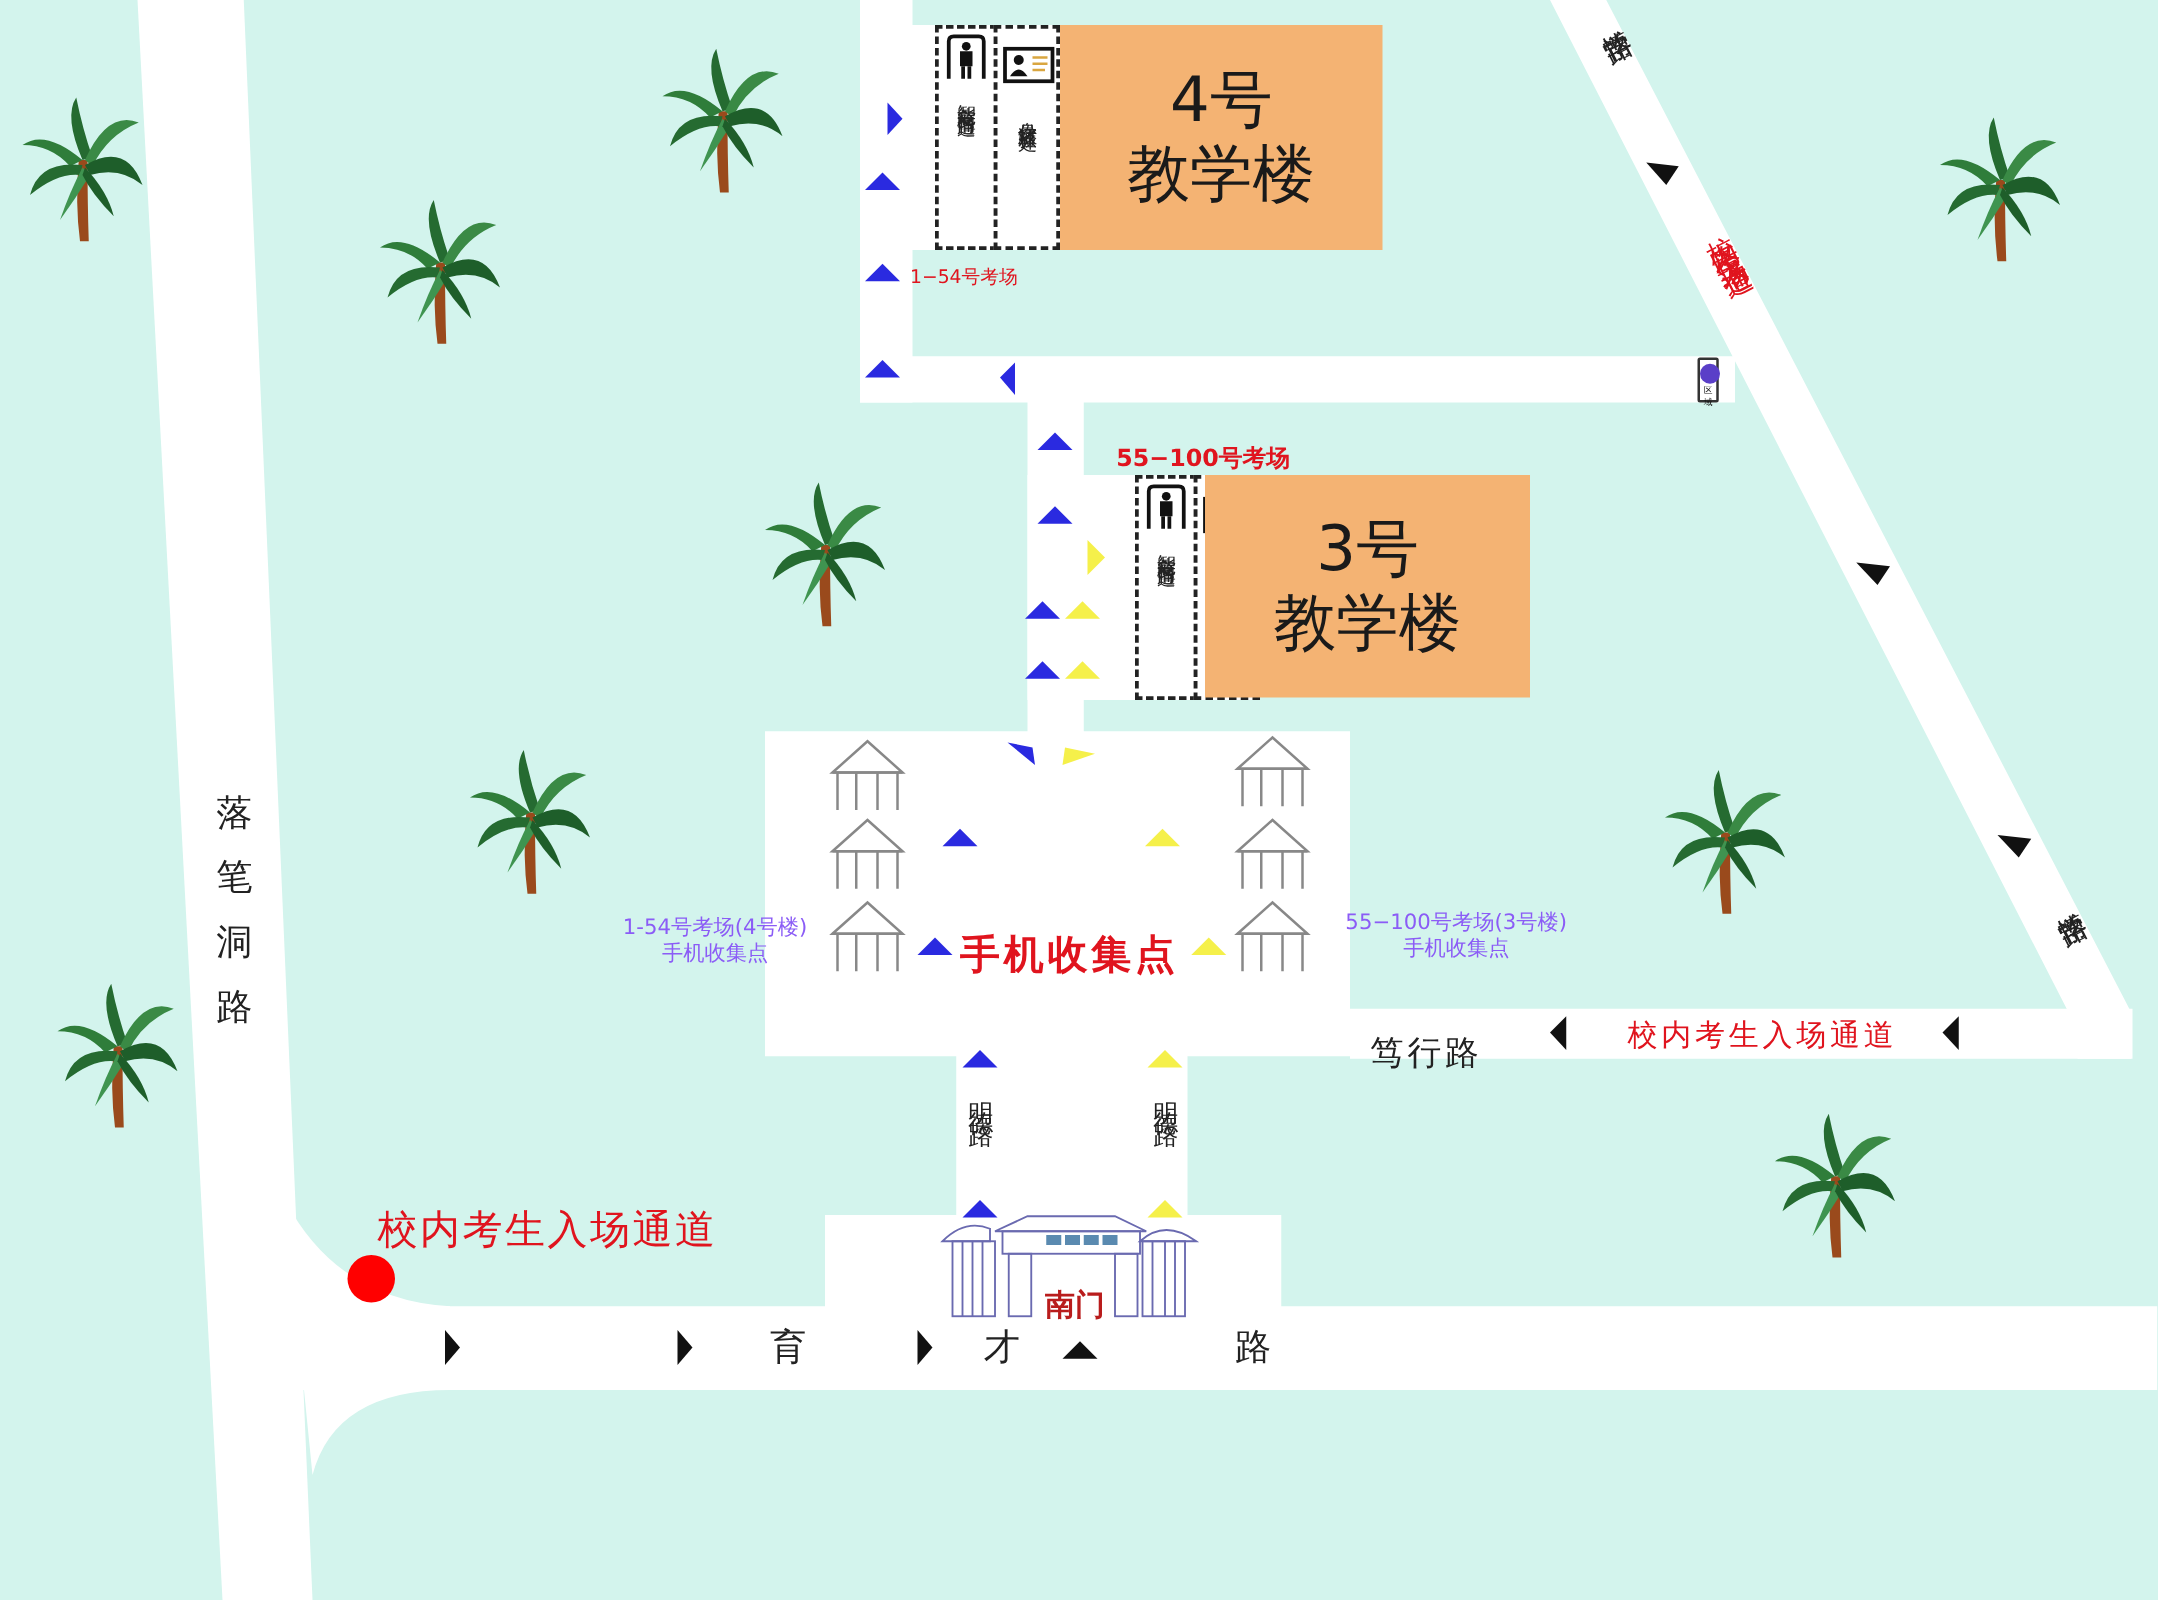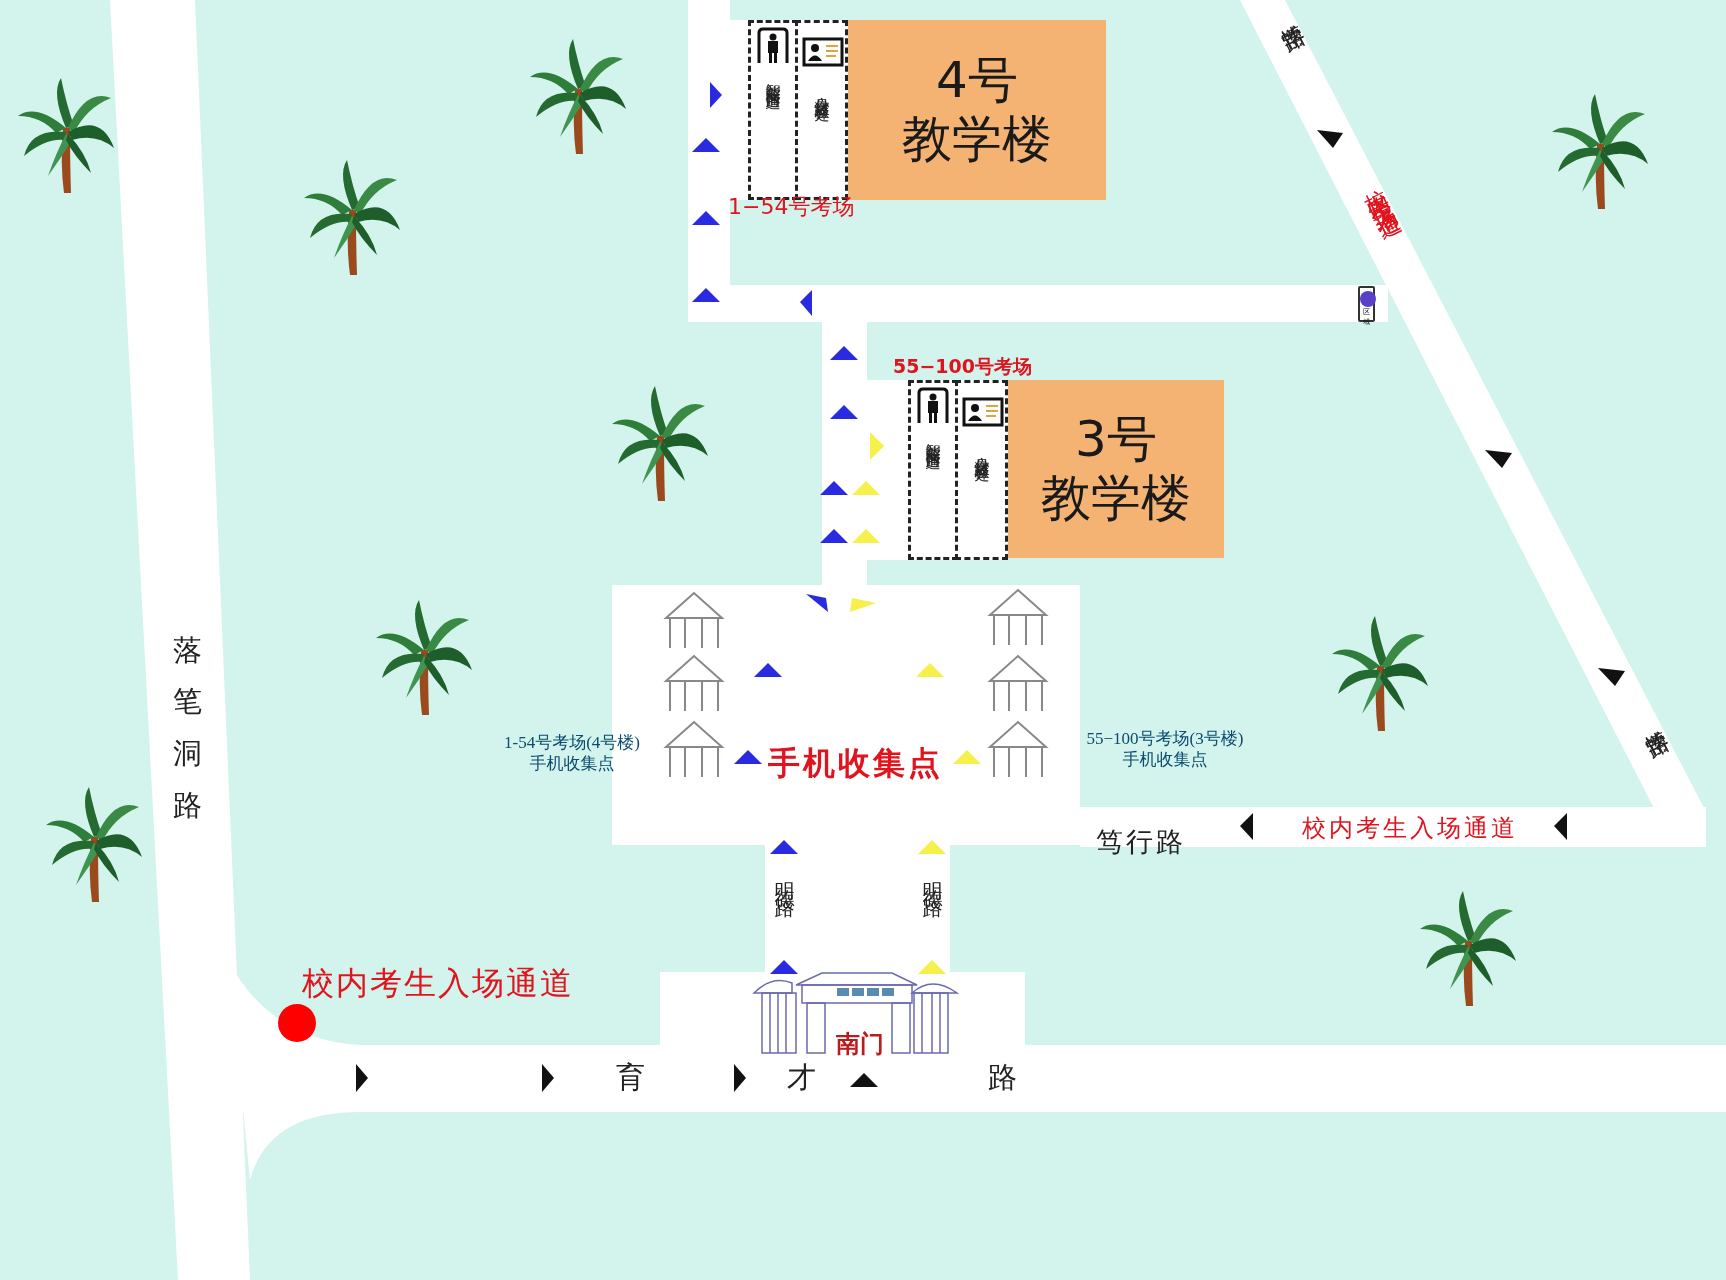--- a/index.html
+++ b/index.html
@@ -4,21 +4,21 @@
 <style>
   html,body{margin:0;padding:0;}
   body{width:1726px;height:1280px;position:relative;overflow:hidden;background:#d3f4ed;font-family:"DejaVu Sans","Liberation Sans",sans-serif;}
   .abs{position:absolute;}
   svg.layer{position:absolute;left:0;top:0;}
   .bld{position:absolute;background:#f4b373;display:flex;flex-direction:column;align-items:center;justify-content:center;color:#1a1a1a;font-size:50px;line-height:1.18;font-weight:500;}
   .check{position:absolute;border:3px dashed #222;background:#fff;box-sizing:border-box;}
   .vtext{position:absolute;writing-mode:vertical-rl;font-size:15px;color:#222;letter-spacing:2px;}
   .red{color:#e0141e;}
   .lbl{position:absolute;white-space:nowrap;}
-  .pole-label{position:absolute;font-size:17px;color:#0c4a6e;text-align:center;line-height:1.25;font-family:Liberation Serif, serif;}
+  .pole-label{position:absolute;font-size:17px;color:#8b5cf6;text-align:center;line-height:1.25;}
   .rdname{position:absolute;font-size:29px;color:#222;}
 </style>
 </head>
 <body>
 
 <svg class="layer" width="1726" height="1280">
 
   <polygon points="110,0 195,0 250,1280 178,1280" fill="#fff"></polygon>
 
   <path d="M228,960 Q270,1040 360,1045 L360,1112 Q268,1112 250,1180 Z" fill="#fff"></path>
@@ -86,21 +86,21 @@
     <rect x="26" y="8" width="12" height="2" fill="#d9a640"></rect>
       <rect x="26" y="13" width="12" height="2" fill="#d9a640"></rect>
       <rect x="26" y="18" width="10" height="2" fill="#d9a640"></rect>
   </svg>
   <div class="vtext" style="left:14px;top:62px;">身份证核验处</div>
 </div>
 <div class="bld" style="left:848px;top:20px;width:258px;height:180px;">
   <span>4号</span>
   <span>教学楼</span>
 </div>
-<div class="lbl red" style="left:728px;top:192px;font-size:22px;">1−54号考场</div>
+<div class="lbl red" style="left:728px;top:212px;font-size:15px;">1−54号考场</div>
 
 <div class="check" style="left:908px;top:380px;width:50px;height:180px;">
   <svg width="44" height="40" style="position:absolute;left:0;top:2px">
     <path d="M8,38 V8 Q8,4 12,4 H32 Q36,4 36,8 V38" fill="none" stroke="#111" stroke-width="3"></path>
     <circle cx="22" cy="12" r="3.5" fill="#111"></circle>
       <rect x="17" y="16" width="10" height="12" fill="#111"></rect>
       <rect x="18" y="28" width="3" height="10" fill="#111"></rect>
       <rect x="23" y="28" width="3" height="10" fill="#111"></rect>
   </svg>
   <div class="vtext" style="left:12px;top:48px;">智能安检门通道</div>
@@ -109,21 +109,21 @@
   <svg width="48" height="32" style="position:absolute;left:2px;top:14px">
     <rect x="4" y="2" width="38" height="26" fill="#fff" stroke="#111" stroke-width="3"></rect>
     <circle cx="15" cy="11" r="4" fill="#111"></circle>
       <path d="M8,24 Q15,13 22,24 Z" fill="#111"></path>
     <rect x="26" y="8" width="12" height="2" fill="#d9a640"></rect>
       <rect x="26" y="13" width="12" height="2" fill="#d9a640"></rect>
       <rect x="26" y="18" width="10" height="2" fill="#d9a640"></rect>
   </svg>
   <div class="vtext" style="left:14px;top:62px;">身份证核验处</div>
 </div>
-<div class="bld" style="left:1008px;top:380px;width:216px;height:178px;">
+<div class="bld" style="left:964px;top:380px;width:260px;height:178px;">
   <span>3号</span>
   <span>教学楼</span>
 </div>
 <div class="lbl red" style="left:893px;top:354px;font-size:19px;font-weight:bold;">55−100号考场</div>
 
 <div class="abs" style="left:1358px;top:286px;width:17px;height:36px;border:2px solid #333;background:#fff;border-radius:2px;box-sizing:border-box;">
   <div style="width:16px;height:16px;border-radius:50%;background:#5a3fc8;margin:3px auto 0;"></div>
   <div style="font-size:7px;text-align:center;color:#111;">区域</div>
 </div>
 

